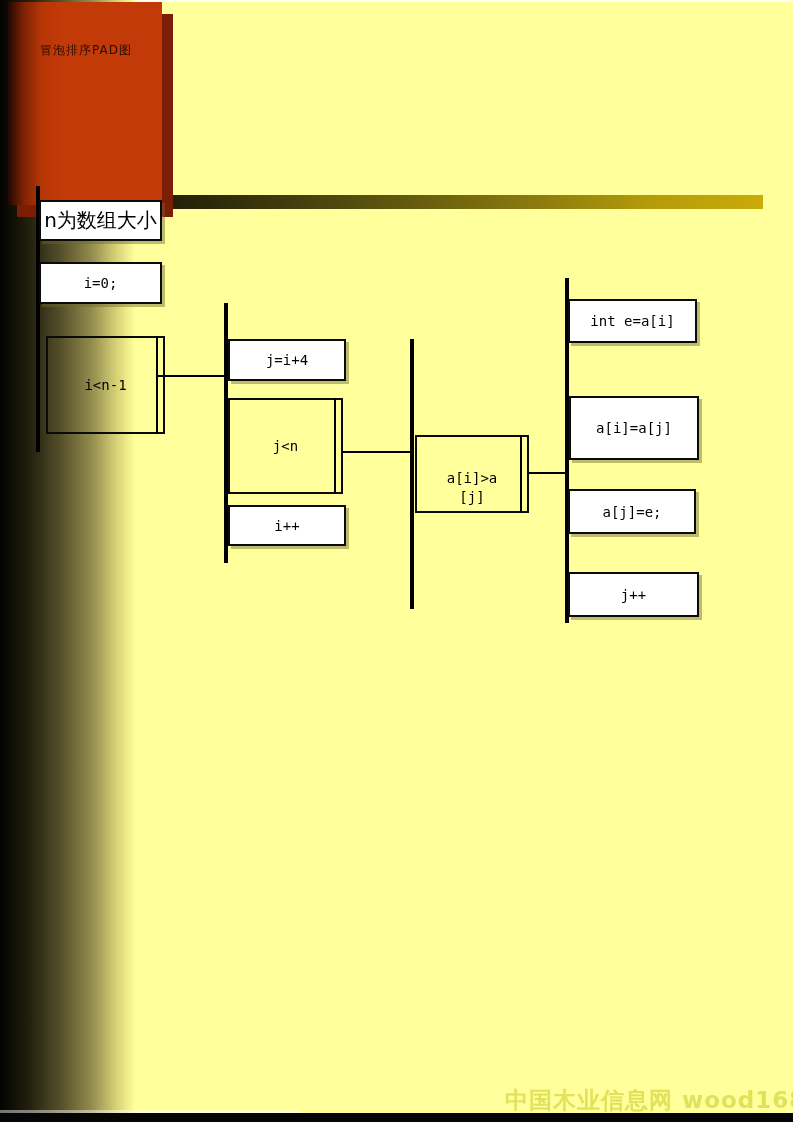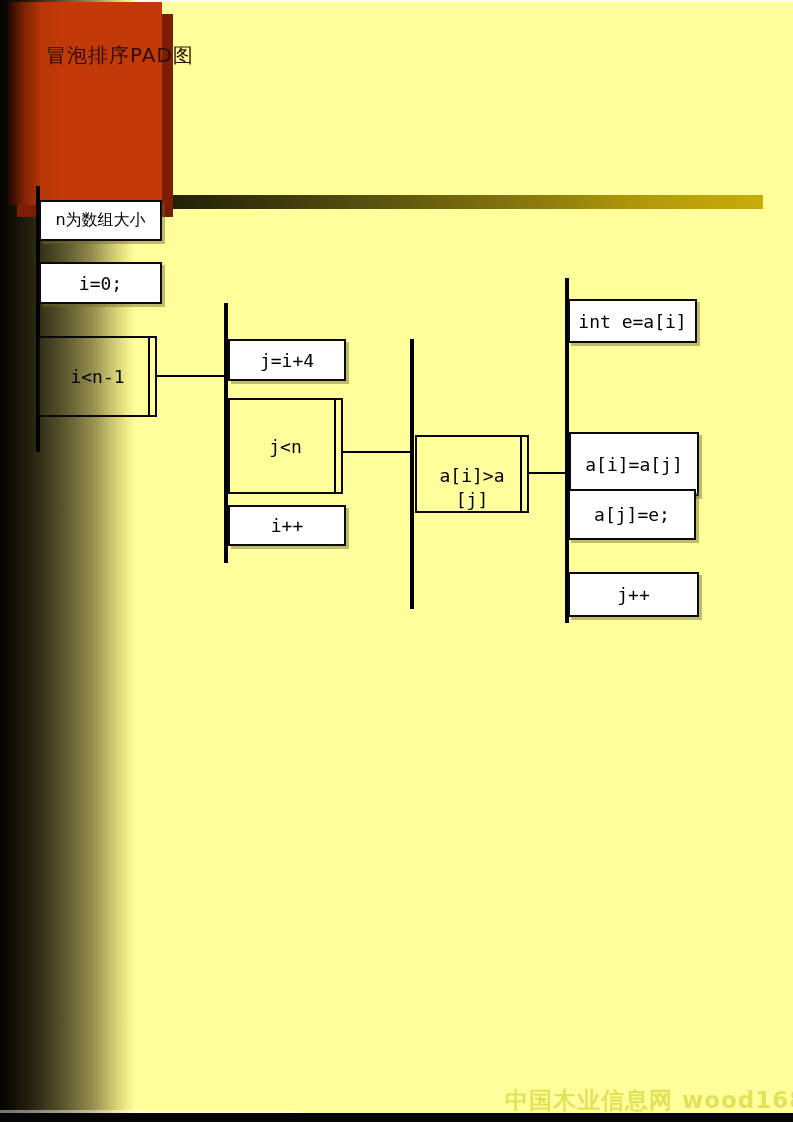--- a/index.html
+++ b/index.html
@@ -17,52 +17,52 @@
     position:absolute;left:110px;top:195px;width:653px;height:14px;
     background:linear-gradient(90deg,#121204 0%,#34300c 20%,#5c540f 42%,#8a7a0e 65%,#b39a0a 82%,#c9ac09 100%);
   }
   .title-shadow{position:absolute;left:17px;top:14px;width:156px;height:203px;background:#7e1d05;}
   .title-banner{
     position:absolute;left:8px;top:2px;width:154px;height:203px;
     background:linear-gradient(90deg,#1f0801 0%,#7c2204 10%,#b83605 22%,#c23a08 35%,#c23a08 100%);
   }
   .title-text{
     position:absolute;left:40px;top:42px;
-    font-family:"DejaVu Sans",sans-serif;font-size:20px;color:#2d0c00;
-    letter-spacing:1px;white-space:nowrap;margin-left:6px;
+    font-family:"DejaVu Sans",sans-serif;font-size:12px;color:#2d0c00;
+    letter-spacing:1px;white-space:nowrap;
   }
   .spine{position:absolute;width:4px;background:#000;}
   #spine-1{left:36px;top:186px;height:266px;}
   #spine-2{left:224px;top:303px;height:260px;}
   #spine-3{left:410px;top:339px;height:270px;}
   #spine-4{left:565px;top:278px;height:345px;}
   .connector{position:absolute;height:2px;background:#000;}
   #conn-1{left:157px;top:375px;width:68px;}
   #conn-2{left:343px;top:451px;width:68px;}
   #conn-3{left:529px;top:472px;width:37px;}
   .pbox{
     position:absolute;box-sizing:border-box;border:2px solid #0a0a0a;background:#ffffff;
     display:flex;align-items:center;justify-content:center;
-    font-size:18px;color:#000;text-align:center;
+    font-size:14px;color:#000;text-align:center;
     box-shadow:3px 3px 0 rgba(110,105,45,0.45);
   }
-  .cjk{font-family:"DejaVu Sans",sans-serif;font-size:16px;}
+  .cjk{font-family:"DejaVu Sans",sans-serif;font-size:20px;}
   .loopbox{background:transparent;box-shadow:none;}
   .inner-edge{position:absolute;right:5px;top:-2px;bottom:-2px;width:2px;background:#000;}
   .multiline{white-space:pre-line;line-height:1.35;margin-top:28px;}
   #box-declare{left:39px;top:200px;width:123px;height:41px;}
   #box-init-i{left:39px;top:262px;width:123px;height:42px;}
-  #box-cond-i{left:38px;top:336px;width:119px;height:81px;}
+  #box-cond-i{left:46px;top:336px;width:119px;height:98px;}
   #box-init-j{left:228px;top:339px;width:118px;height:42px;}
   #box-cond-j{left:228px;top:398px;width:115px;height:96px;}
   #box-inc-i{left:228px;top:505px;width:118px;height:41px;}
   #box-if{left:415px;top:435px;width:114px;height:78px;}
   #box-save-e{left:568px;top:299px;width:129px;height:44px;text-align:right;}
-  #box-assign1{left:569px;top:396px;width:130px;height:64px;margin-top:36px;}
-  #box-assign2{left:568px;top:489px;width:128px;height:51px;}
+  #box-assign1{left:569px;top:396px;width:130px;height:64px;}
+  #box-assign2{left:568px;top:489px;width:128px;height:45px;}
   #box-inc-j{left:568px;top:572px;width:131px;height:45px;}
   .watermark{
     position:absolute;left:505px;top:1085px;
     font-family:"DejaVu Sans",sans-serif;font-weight:bold;font-size:23px;
     color:rgba(200,200,40,0.55);letter-spacing:1px;white-space:nowrap;
   }
   .bottom-light{position:absolute;left:0;bottom:9px;width:300px;height:3px;background:rgba(255,255,255,0.45);}
   .bottom-border{position:absolute;left:0;bottom:0;width:793px;height:9px;background:#050505;}
 </style>
 </head>

